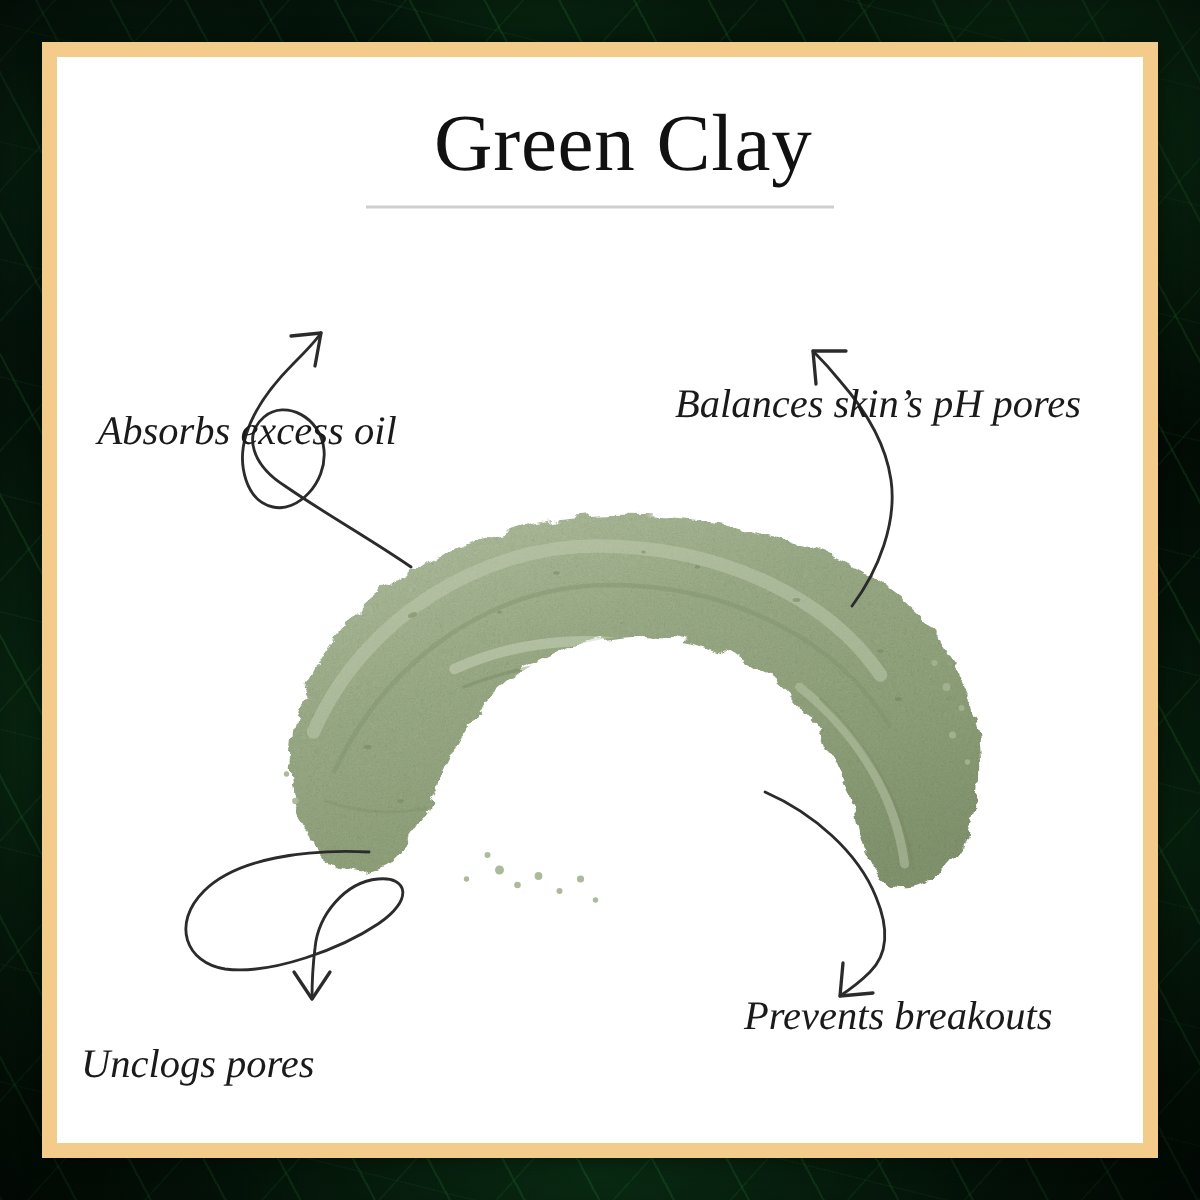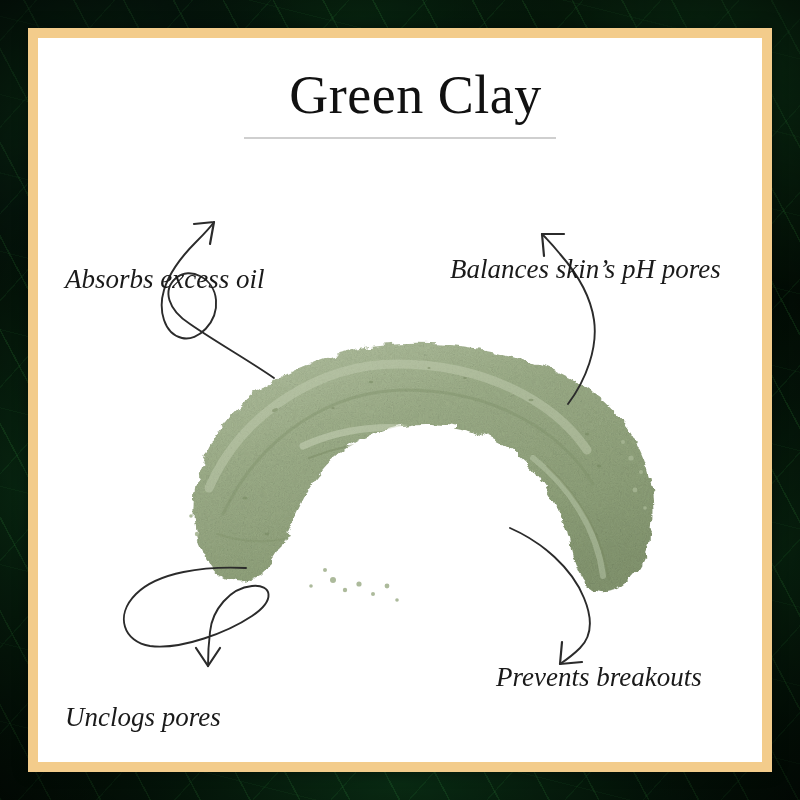--- a/index.html
+++ b/index.html
@@ -88,23 +88,23 @@
 
   
   .feature-label {
     position: absolute;
     font-style: italic;
     font-size: 27px;
     color: #1a1a1a;
     white-space: nowrap;
     line-height: 1;
   }
-  #label-absorbs        { left: 27px;  top: 228px; }
+  #label-absorbs        { left: 27px;  top: 236px; }
   #label-balances       { left: 412px; top: 218px; }
-  #label-unclogs        { left: 27px;  top: 658px; margin-top: 8px; }
+  #label-unclogs        { left: 16px;  top: 658px; }
   #label-breakouts      { left: 442px; top: 626px; margin-left: 16px; }
 
   
   #clay-swatch {
     position: absolute;
     left: 145px;
     top: 300px;
     width: 480px;
     height: 270px;
   }

